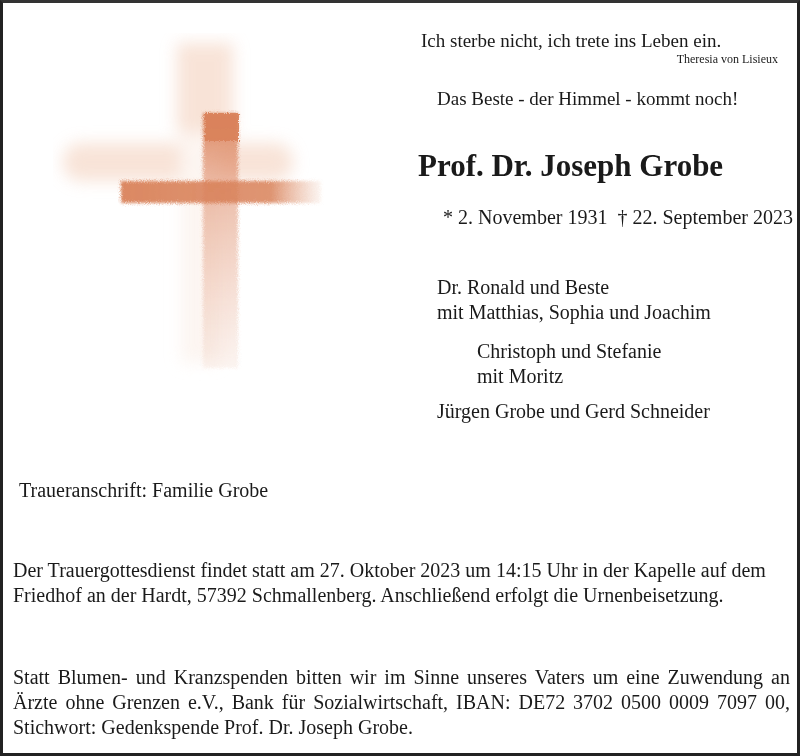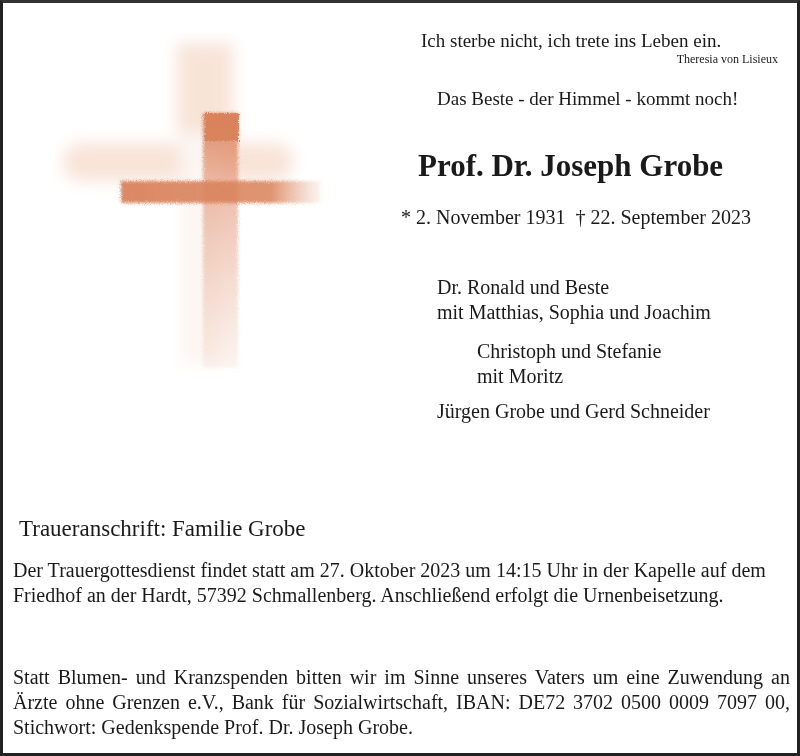--- a/index.html
+++ b/index.html
@@ -19,21 +19,21 @@
   .quote1 { left: 418px; top: 27px; font-size: 19px; }
   .quote-author { right: 19px; top: 49px; font-size: 12px; text-align: center; }
   .quote2 { left: 434px; top: 85px; font-size: 19px; }
   .name { left: 415px; top: 145px; font-size: 31px; font-weight: bold; }
   .dates { left: 398px; top: 203px; font-size: 20px; }
   .mourner { left: 434px; font-size: 20px; line-height: 25px; }
   .m1 { top: 272px; }
   .m2 { top: 336px; margin-left: 40px; }
   .m3 { top: 396px; font-family: Liberation Serif, serif; }
 
-  .address { left: 16px; top: 475px; font-size: 23px; line-height: 25px; margin-top: 38px; }
+  .address { left: 16px; top: 475px; font-size: 20px; line-height: 25px; }
   .service { left: 10px; top: 555px; width: 780px; font-size: 20px; line-height: 25px; white-space: normal; }
   .donation { left: 10px; top: 662px; width: 777px; font-size: 20px; line-height: 25px; white-space: normal; text-align: justify; text-align-last: left; }
 
   .cross { position: absolute; left: 50px; top: 30px; width: 300px; height: 360px; }
 </style>
 </head>
 <body>
 
 <div class="frame">
 
@@ -72,21 +72,21 @@
       <rect x="152" y="80" width="34" height="28" fill="#d9825a" opacity="0.9"></rect>
       <rect x="68" y="148" width="200" height="22" fill="url(#hfade)" filter="url(#blur2)"></rect>
     </g>
   </svg>
 
   <div class="abs serif quote1">Ich sterbe nicht, ich trete ins Leben ein.</div>
   <div class="abs serif quote-author">Theresia von Lisieux</div>
   <div class="abs serif name">Prof. Dr. Joseph Grobe</div>
 
   <div class="abs serif quote2">Das Beste - der Himmel - kommt noch!</div>
-  <div class="abs serif dates" style="white-space: pre;">* 2. November 1931  † 22. September 2023</div>
+  <div class="abs serif dates" style="white-space: pre; margin-left: 42px;">* 2. November 1931  † 22. September 2023</div>
 
   <div class="abs serif mourner m1">
     <div>Dr. Ronald und Beste</div>
     <div>mit Matthias, Sophia und Joachim</div>
   </div>
   <div class="abs serif mourner m2">
     <div>Christoph und Stefanie</div>
     <div>mit Moritz</div>
   </div>
   <div class="abs serif mourner m3">

